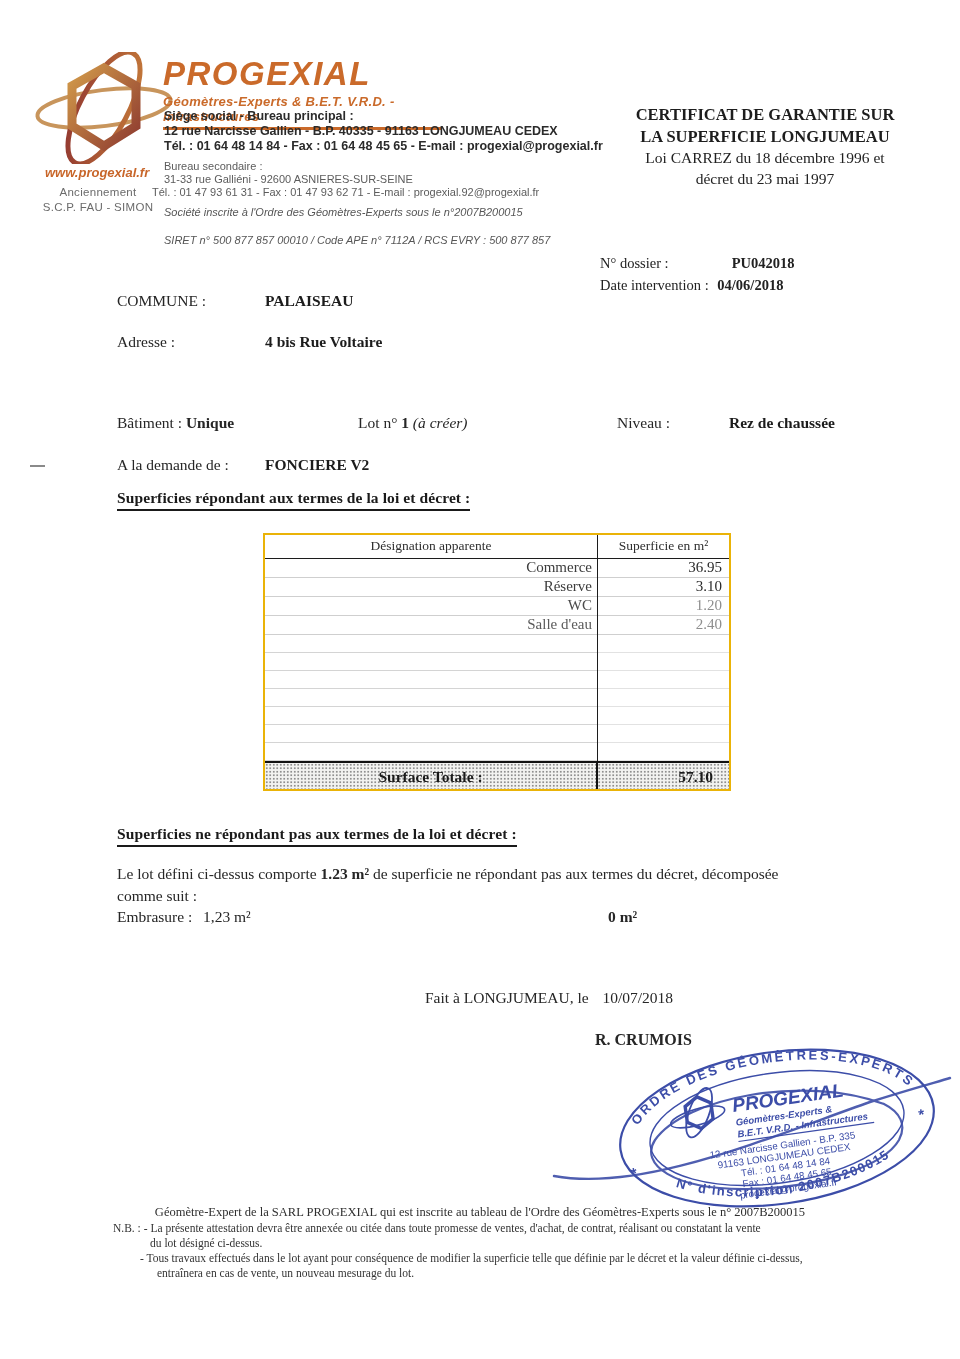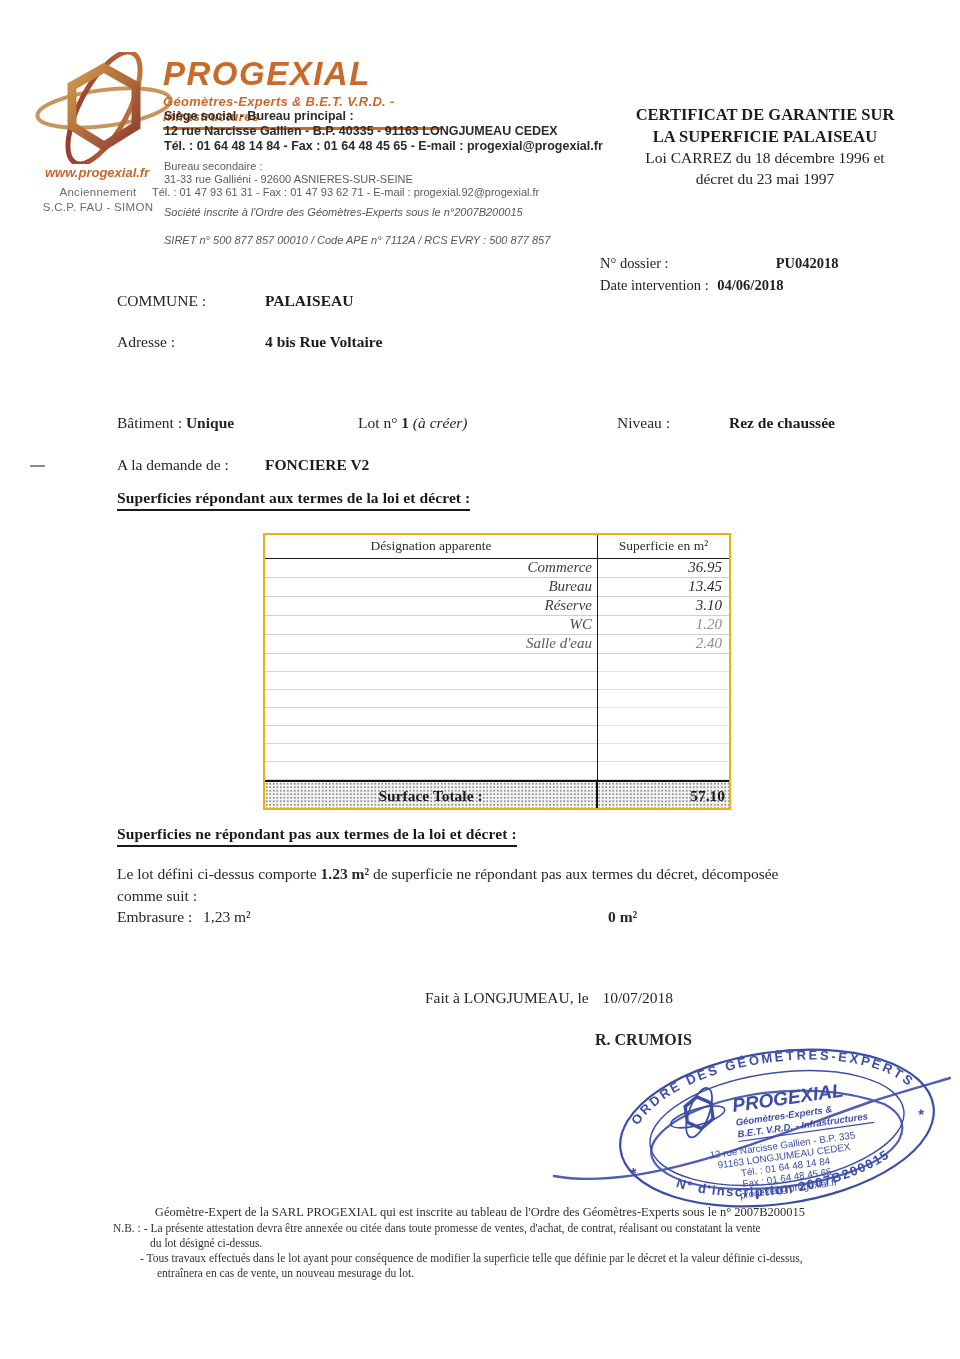--- a/index.html
+++ b/index.html
@@ -37,21 +37,21 @@
   .brand-rule { height: 2.5px; background: #ca6a2a; margin-top: 3px; }
   .head-bold { font-size: 12.5px; font-weight: 700; color: #2b2b2b; line-height: 15.5px; }
   .head-gray { font-size: 11px; color: #5c5c5c; line-height: 13px; }
   .legal-gray { font-size: 11px; color: #565656; line-height: 14.5px; font-style: italic; }
 
   
   .cert-title { font-size: 16.5px; font-weight: 700; color: #1d1d1d; line-height: 21.5px; text-align: center; }
   .cert-sub { font-size: 15.5px; color: #222; line-height: 21px; text-align: center; }
   .dossier-row { font-size: 14.5px; color: #222; line-height: 22px; }
   .dossier-label { display: inline-block; width: 128px; }
-  .dossier-value { font-weight: 700; margin-left: 44px; }
+  .dossier-value { font-weight: 700; }
 
   
   .field-label { font-size: 15.5px; color: #262626; }
   .field-value { font-size: 15.5px; font-weight: 700; color: #1c1c1c; }
   .heading-underlined {
     display: inline-block; font-size: 15.5px; font-weight: 700; color: #1a1a1a;
     border-bottom: 2px solid #1a1a1a; padding-bottom: 2px; letter-spacing: 0.1px;
   }
 
   
@@ -60,42 +60,42 @@
     border: 2px solid #eab308; background: #fff;
   }
   .t-row { display: flex; }
   .t-c1 { width: 333px; border-right: 1.8px solid #1c1c1c; }
   .t-c2 { width: 131px; }
   .t-head { border-bottom: 1.8px solid #1c1c1c; }
   .t-head .t-c1, .t-head .t-c2 {
     font-size: 13.5px; color: #2e2e2e; text-align: center;
     padding: 3px 0 4px 0;
   }
-  .t-data { height: 19px; font-style: italic; }
+  .t-data { height: 19px; }
   .t-data .t-c1 {
     font-size: 15px; text-align: right; padding-right: 5px; color: #3c3c3c;
     border-right: 1.8px solid #1c1c1c;
   }
   .t-data .t-c2 { font-size: 15px; text-align: right; padding-right: 7px; color: #2a2a2a; }
   .t-data .faint-line { box-shadow: inset 0 -1px 0 #cfcfcf; }
   .t-data.dim .t-c1, .t-data.dim .t-c2 { color: #8e8e8e; }
   .t-empty { height: 18px; }
   .t-empty .t-c1 { border-right: 1.8px solid #1c1c1c; box-shadow: inset 0 -1px 0 #d4d4d4; }
   .t-empty .t-c2 { box-shadow: inset 0 -1px 0 #e2e2e2; }
   .t-total {
     border-top: 2.5px solid #111; height: 28px;
     background-color: #f3f3f1;
     background-image: radial-gradient(circle, #8f8f8f 0.7px, transparent 0.9px);
     background-size: 3.5px 3.5px;
   }
   .t-total .t-c1 {
     font-size: 15.5px; font-weight: 700; text-align: center; color: #1a1a1a;
     border-right: 2.5px solid #111; line-height: 27px;
   }
-  .t-total .t-c2 { font-size: 15.5px; font-weight: 700; text-align: right; padding-right: 4px; color: #1a1a1a; line-height: 27px; }
+  .t-total .t-c2 { font-size: 15.5px; font-weight: 700; text-align: right; padding-right: 16px; color: #1a1a1a; line-height: 27px; }
 
   
   .para { font-size: 15.5px; color: #262626; line-height: 21.5px; }
 
   
   .foot-center { width: 960px; text-align: center; font-size: 12.5px; color: #2e2e2e; }
   .nb-line { font-size: 11.5px; color: #333; }
 
   .margin-dash { width: 15px; height: 2px; background: #8a8a8a; }
 
@@ -136,21 +136,21 @@
 
   <div class="abs sans head-gray" style="left:164px; top:160px;">Bureau secondaire :</div>
   <div class="abs sans head-gray" style="left:164px; top:173px;">31-33 rue Galliéni - 92600 ASNIERES-SUR-SEINE</div>
   <div class="abs sans head-gray" style="left:152px; top:186px;">Tél. : 01 47 93 61 31 - Fax : 01 47 93 62 71 - E-mail : progexial.92@progexial.fr</div>
 
   <div class="abs sans legal-gray" style="left:164px; top:205px;">Société inscrite à l'Ordre des Géomètres-Experts sous le n°2007B200015</div>
   <div class="abs sans legal-gray" style="left:164px; top:233px;">SIRET n° 500 877 857 00010 / Code APE n° 7112A / RCS EVRY : 500 877 857</div>
 
   <div class="abs" style="left:595px; top:104px; width:340px;">
     <div class="cert-title">CERTIFICAT DE GARANTIE SUR</div>
-    <div class="cert-title">LA SUPERFICIE PALAISEAU</div>
+    <div class="cert-title">LA SUPERFICIE LONGJUMEAU</div>
     <div class="cert-sub">Loi CARREZ du 18 décembre 1996 et</div>
     <div class="cert-sub">décret du 23 mai 1997</div>
   </div>
 
   <div class="abs dossier-row" style="left:600px; top:252px;">
     <span class="dossier-label">N° dossier :</span>
     <span class="dossier-value">PU042018</span>
   </div>
   <div class="abs dossier-row" style="left:600px; top:274px;">
     <span>Date intervention :</span>
@@ -182,24 +182,20 @@
   </div>
 
   <div class="surface-table">
     <div class="t-row t-head">
       <div class="t-c1">Désignation apparente</div>
       <div class="t-c2">Superficie en m²</div>
     </div>
     <div class="t-row t-data">
       <div class="t-c1 faint-line">Commerce</div>
       <div class="t-c2 faint-line">36.95</div>
-    </div>
-    <div class="t-row t-data">
-      <div class="t-c1 faint-line">Bureau</div>
-      <div class="t-c2 faint-line">13.45</div>
     </div>
     <div class="t-row t-data">
       <div class="t-c1 faint-line">Réserve</div>
       <div class="t-c2 faint-line">3.10</div>
     </div>
     <div class="t-row t-data dim">
       <div class="t-c1 faint-line" style="color:#4a4a4a;">WC</div>
       <div class="t-c2 faint-line">1.20</div>
     </div>
     <div class="t-row t-data dim">

